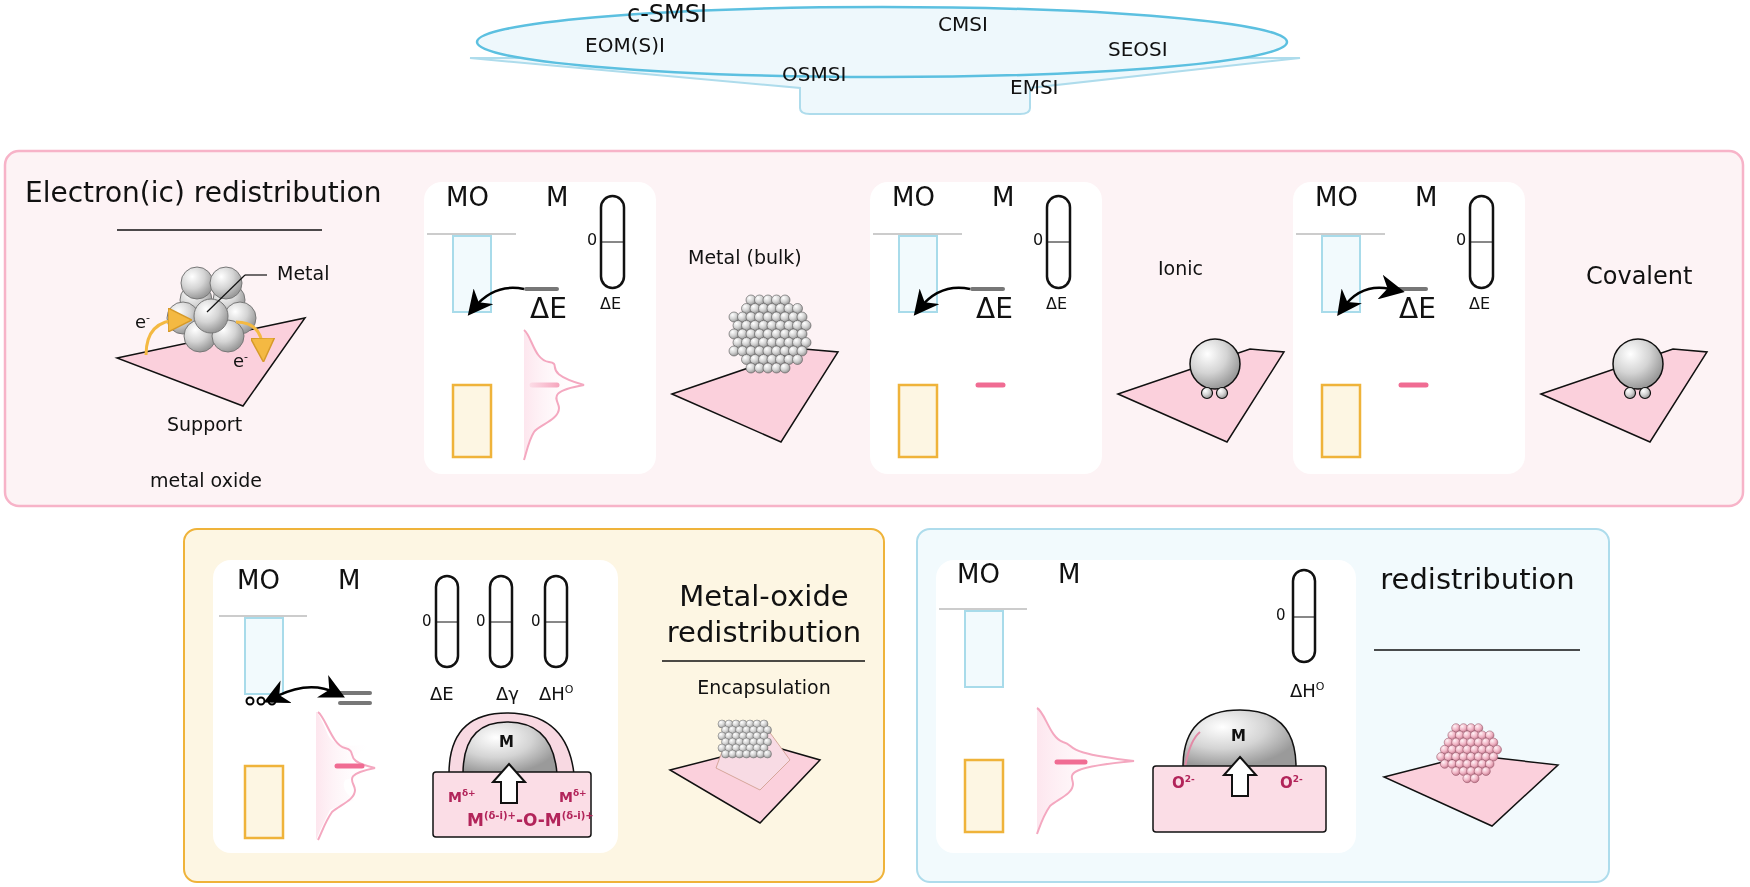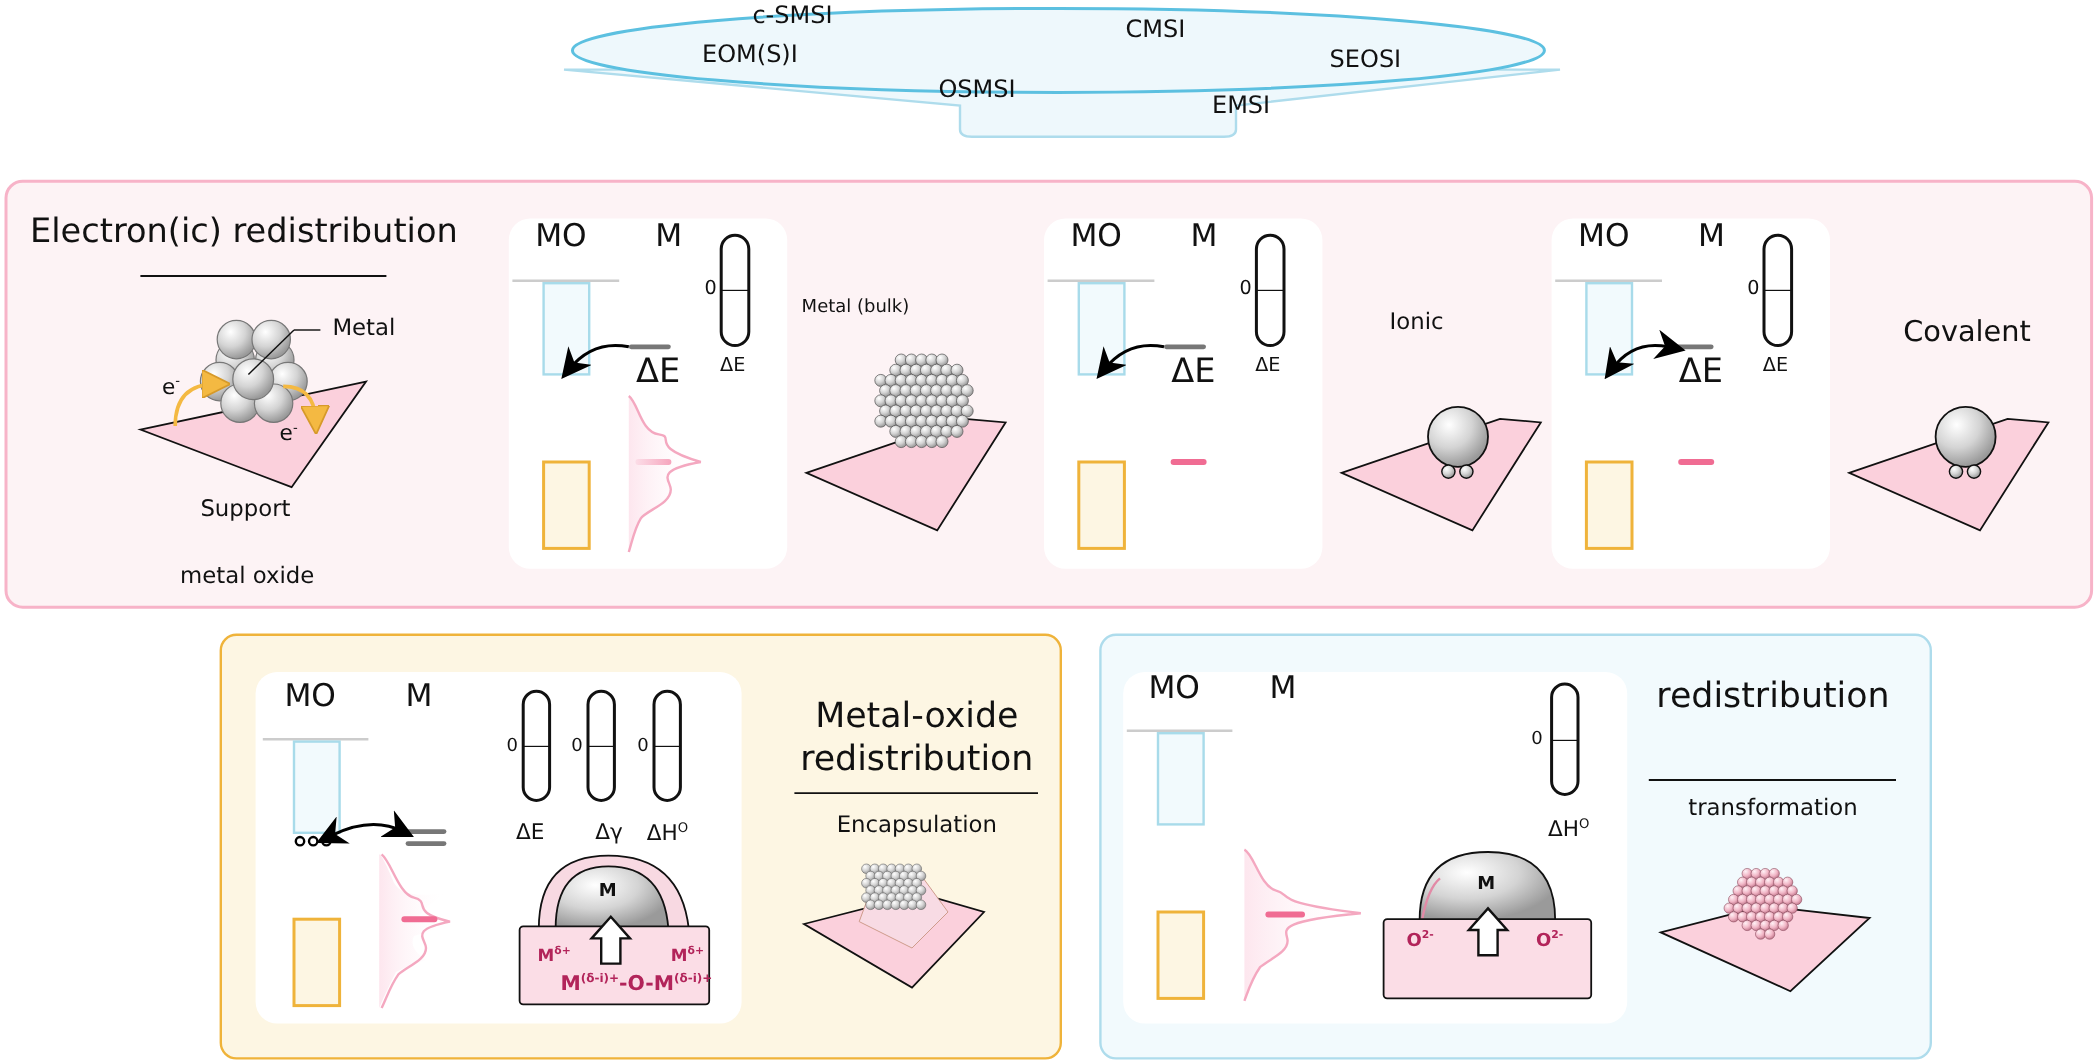--- a/index.html
+++ b/index.html
@@ -190,37 +190,37 @@
 <div class="lbl" style="left:233px;top:350px;font-size:18px;"><span>e</span><sup style="font-size:11px">-</sup></div>
 <div class="lbl" style="left:167px;top:413px;font-size:19px;">Support</div>
 <div class="lbl" style="left:150px;top:441px;font-size:19px;margin-top:28px;">metal oxide</div>
 
 <div id="cards-html">
     <div class="lbl" style="left:446px;top:182px;font-size:26px;">MO</div>
     <div class="lbl" style="left:546px;top:182px;font-size:26px;">M</div>
     <div class="lbl" style="left:587px;top:230px;font-size:16px;">0</div>
     <div class="lbl" style="left:530px;top:292px;font-size:28px;">ΔE</div>
     <div class="lbl" style="left:600px;top:294px;font-size:16px;">ΔE</div>
-    <div class="lbl" style="left:668px;top:246px;font-size:15px;">Metal (bulk)</div>
+    <div class="lbl" style="left:688px;top:246px;font-size:19px;">Metal (bulk)</div>
     <div class="lbl" style="left:892px;top:182px;font-size:26px;">MO</div>
     <div class="lbl" style="left:992px;top:182px;font-size:26px;">M</div>
     <div class="lbl" style="left:1033px;top:230px;font-size:16px;">0</div>
     <div class="lbl" style="left:976px;top:292px;font-size:28px;">ΔE</div>
     <div class="lbl" style="left:1046px;top:294px;font-size:16px;">ΔE</div>
     <div class="lbl" style="left:1158px;top:257px;font-size:19px;">Ionic</div>
     <div class="lbl" style="left:1315px;top:182px;font-size:26px;">MO</div>
     <div class="lbl" style="left:1415px;top:182px;font-size:26px;">M</div>
     <div class="lbl" style="left:1456px;top:230px;font-size:16px;">0</div>
     <div class="lbl" style="left:1399px;top:292px;font-size:28px;">ΔE</div>
     <div class="lbl" style="left:1469px;top:294px;font-size:16px;">ΔE</div>
     <div class="lbl" style="left:1586px;top:262px;font-size:24px;">Covalent</div>
   </div>
 
 <div id="header-labels">
-    <div class="lbl" style="left:627px;top:0px;font-size:20px;">c-SMSI</div>
+    <div class="lbl" style="left:627px;top:0px;font-size:24px;">c-SMSI</div>
     <div class="lbl" style="left:585px;top:33px;font-size:20px;">EOM(S)I</div>
     <div class="lbl" style="left:782px;top:62px;font-size:20px;">OSMSI</div>
     <div class="lbl" style="left:938px;top:12px;font-size:20px;">CMSI</div>
     <div class="lbl" style="left:1010px;top:31px;font-size:20px;margin-top:44px;">EMSI</div>
     <div class="lbl" style="left:1108px;top:37px;font-size:20px;">SEOSI</div>
   </div>
 
 <div class="panel" style="left:183px;top:528px;width:702px;height:355px;background:#fdf6e3;border:2.5px solid #efb33a;"></div>
 <div class="panel" style="left:916px;top:528px;width:694px;height:355px;background:#f2fafd;border:2.5px solid #aedcec;"></div>
 
@@ -391,21 +391,20 @@
 <div class="lbl" style="left:662px;top:578px;width:204px;text-align:center;font-size:29px;line-height:36px;">
   <div>Metal-oxide</div>
   <div>redistribution</div>
 </div>
 <div class="lbl" style="left:662px;top:676px;width:204px;text-align:center;font-size:19px;">Encapsulation</div>
 
 <div class="lbl" style="left:1350px;top:560px;width:255px;text-align:center;font-size:29px;line-height:38px;">
   <div>redistribution</div>
 </div>
 <div class="lbl" style="left:1350px;top:660px;width:255px;text-align:center;font-size:19px;line-height:27px;">
-  <div>transformation</div>
 </div>
 
 <div class="lbl" style="left:499px;top:733px;font-size:15px;font-weight:bold;">M</div>
 <div class="lbl" style="left:448px;top:788px;font-size:14px;font-weight:bold;color:#b2245a;"><span>M</span><sup style="font-size:9px">δ+</sup></div>
 <div class="lbl" style="left:559px;top:788px;font-size:14px;font-weight:bold;color:#b2245a;"><span>M</span><sup style="font-size:9px">δ+</sup></div>
 <div class="lbl" style="left:467px;top:810px;font-size:17px;font-weight:bold;color:#b2245a;"><span>M</span><sup style="font-size:10px">(δ-i)+</sup><span>-O-M</span><sup style="font-size:10px">(δ-i)+</sup></div>
 
 <div class="lbl" style="left:1231px;top:727px;font-size:15px;font-weight:bold;">M</div>
 <div class="lbl" style="left:1172px;top:774px;font-size:15px;font-weight:bold;color:#b2245a;"><span>O</span><sup style="font-size:9px">2-</sup></div>
 <div class="lbl" style="left:1280px;top:774px;font-size:15px;font-weight:bold;color:#b2245a;"><span>O</span><sup style="font-size:9px">2-</sup></div>

